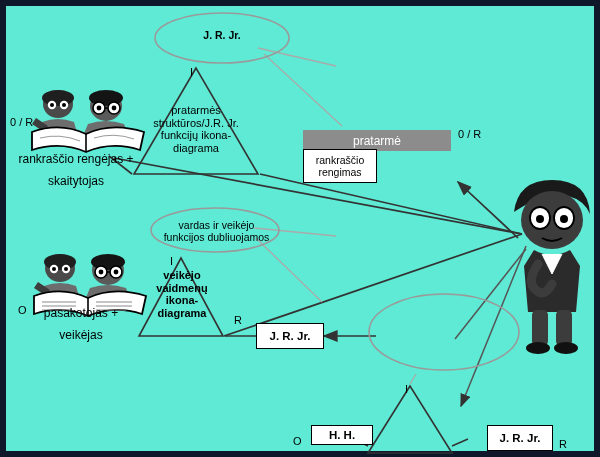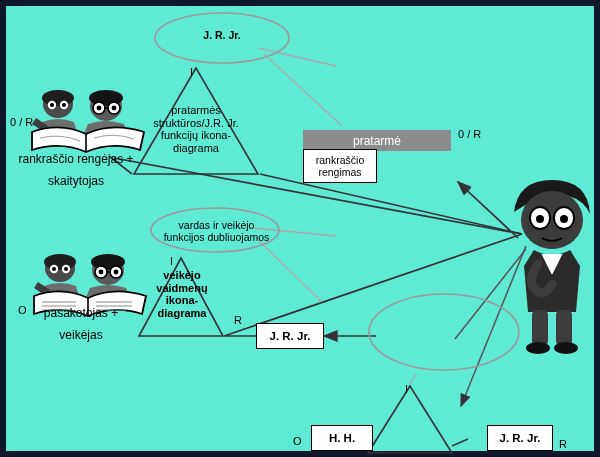--- a/index.html
+++ b/index.html
@@ -163,21 +163,21 @@
   <div class="marker" style="left:228px; top:308px;">R</div>
 
   <div class="marker" style="left:399px; top:377px;">I</div>
 
   <div class="hdr-band" style="left:297px; top:124px; width:148px; height:21px;">pratarmė</div>
   <div class="plain-box" style="left:297px; top:143px; width:74px; height:34px;">rankraščio
 rengimas</div>
   <div class="marker" style="left:452px; top:122px;">0 / R</div>
 
   <div class="boxed" style="left:250px; top:317px; width:68px; height:26px;">J. R. Jr.</div>
-  <div class="boxed" style="left:305px; top:419px; width:62px; height:26px;">H. H.</div>
+  <div class="boxed" style="left:305px; top:419px; width:62px; height:20px;">H. H.</div>
   <div class="boxed" style="left:481px; top:419px; width:66px; height:26px;">J. R. Jr.</div>
   <div class="marker" style="left:287px; top:429px;">O</div>
   <div class="marker" style="left:553px; top:432px;">R</div>
 
   <svg class="pic" style="left:22px; top:76px;" width="120" height="72" viewBox="0 0 120 72">
 
     <ellipse cx="30" cy="22" rx="15" ry="14" fill="#4a4a4a"></ellipse>
     <ellipse cx="30" cy="16" rx="16" ry="8" fill="#1f1f1f"></ellipse>
     <circle cx="24" cy="23" r="4.2" fill="#fff"></circle>
       <circle cx="24" cy="23" r="2" fill="#000"></circle>

